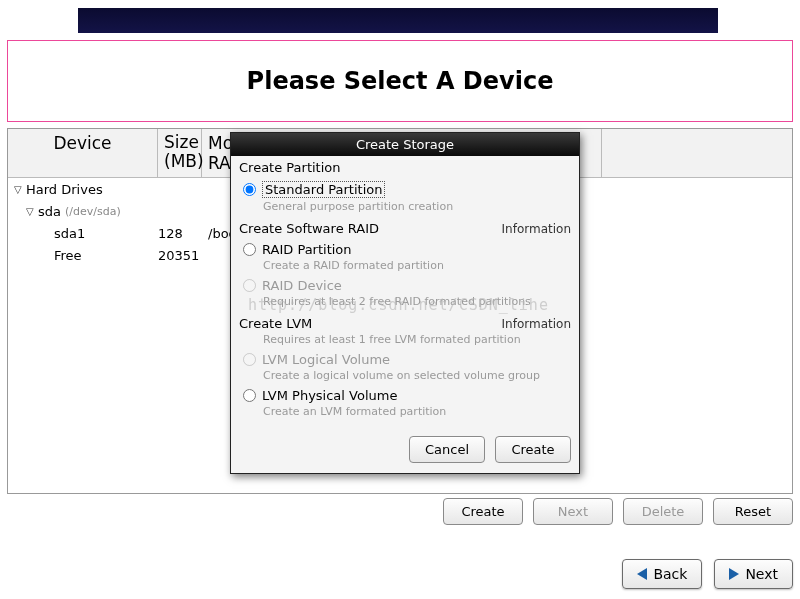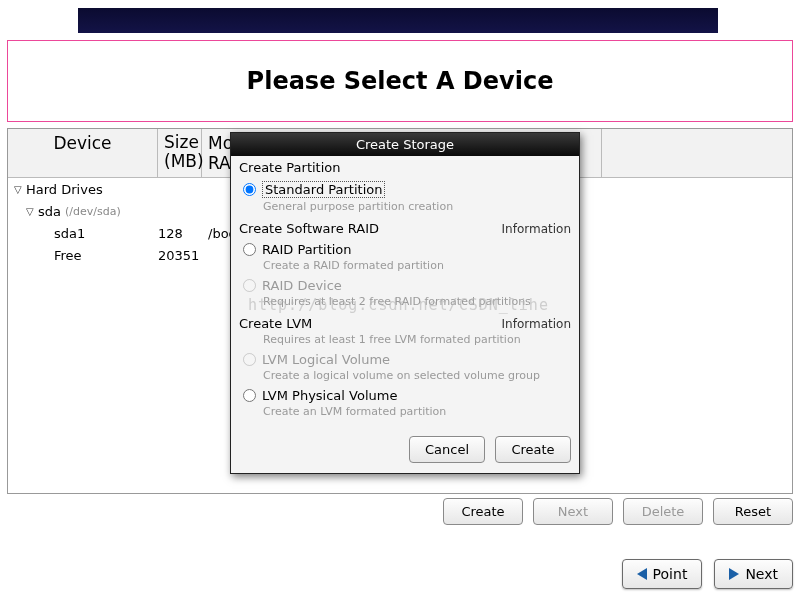--- a/index.html
+++ b/index.html
@@ -95,21 +95,21 @@
 <div class="actionbar">
   <div class="btn">Create</div>
   <div class="btn disabled">Next</div>
   <div class="btn disabled">Delete</div>
   <div class="btn">Reset</div>
 </div>
 
 <div class="navbar">
   <div class="navbtn">
       <span class="arrow-left"></span>
-      <span>Point</span>
+      <span>Back</span>
     </div>
   <div class="navbtn">
       <span class="arrow-right"></span>
       <span>Next</span>
     </div>
 </div>
 
 <div class="dialog">
   <div class="dlg-title">Create Storage</div>
   <div class="dlg-body">

